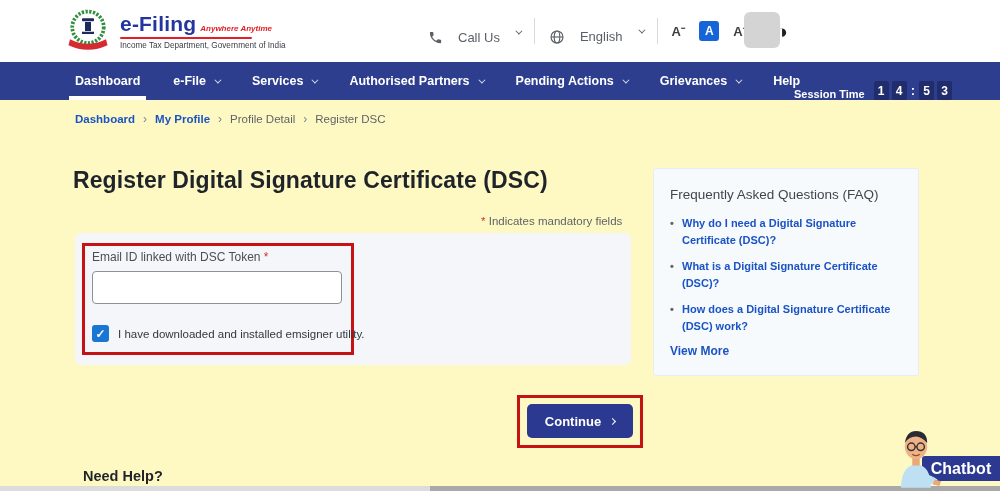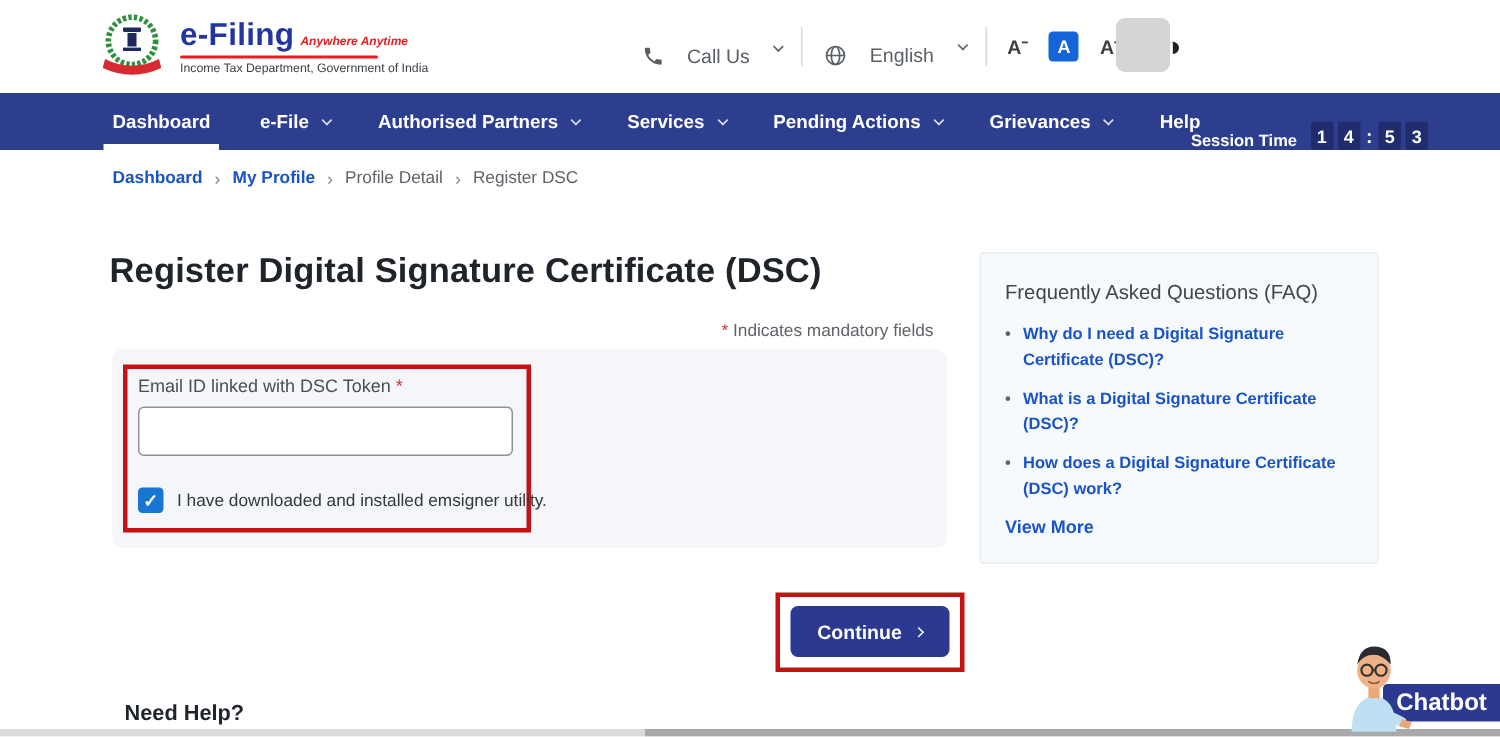--- a/index.html
+++ b/index.html
@@ -1,17 +1,17 @@
 <!DOCTYPE html>
 <html style="--nav-blue: #2d3e8f; --button-blue: #2b3990; --link-blue: #1a53c4; --brand-blue: #2336a0; --brand-red: #e31e24; --highlight-red: #c51212; --checkbox-blue: #1976d2; --font-normal-bg: #1565d8;"><head>
 <meta charset="utf-8">
 <style>
   * { margin:0; padding:0; box-sizing:border-box; }
   body { font-family:"Liberation Sans", sans-serif; background:#e9e9e9; }
-  .screen { position:relative; width:1000px; height:491px; background:#ffffff; overflow:hidden; margin:0 auto; }
+  .screen { position:relative; width:1000px; height:491px; background:#fef9c3; overflow:hidden; margin:0 auto; }
 
   
   .topbar { position:absolute; top:0; left:0; width:100%; height:62px; background:#fff; }
   .logo { position:absolute; left:64px; top:7px; display:flex; align-items:center; gap:8px; cursor:pointer; }
   .emblem { width:48px; height:48px; }
   .logo-row1 { display:flex; align-items:baseline; }
   .brand { font-size:21px; font-weight:700; color:var(--brand-blue); letter-spacing:.2px; }
   .tagline { font-size:8px; font-style:italic; color:var(--brand-red); font-weight:700; margin-left:4px; }
   .logo-underline { height:2px; background:var(--brand-red); margin:1px 0 2px; width:132px; border-radius:1px; }
   .logo-sub { font-size:8.2px; color:#3a3f45; }
@@ -159,25 +159,25 @@
   <nav class="navbar">
     <div class="nav-items">
         <div class="nav-item active">
           <span>Dashboard</span>
         </div>
         <div class="nav-item">
           <span>e-File</span>
           <i class="chev down"></i>
         </div>
         <div class="nav-item">
+          <span>Services</span>
+          <i class="chev down"></i>
+        </div>
+        <div class="nav-item">
           <span>Authorised Partners</span>
-          <i class="chev down"></i>
-        </div>
-        <div class="nav-item">
-          <span>Services</span>
           <i class="chev down"></i>
         </div>
         <div class="nav-item">
           <span>Pending Actions</span>
           <i class="chev down"></i>
         </div>
         <div class="nav-item">
           <span>Grievances</span>
           <i class="chev down"></i>
         </div>

